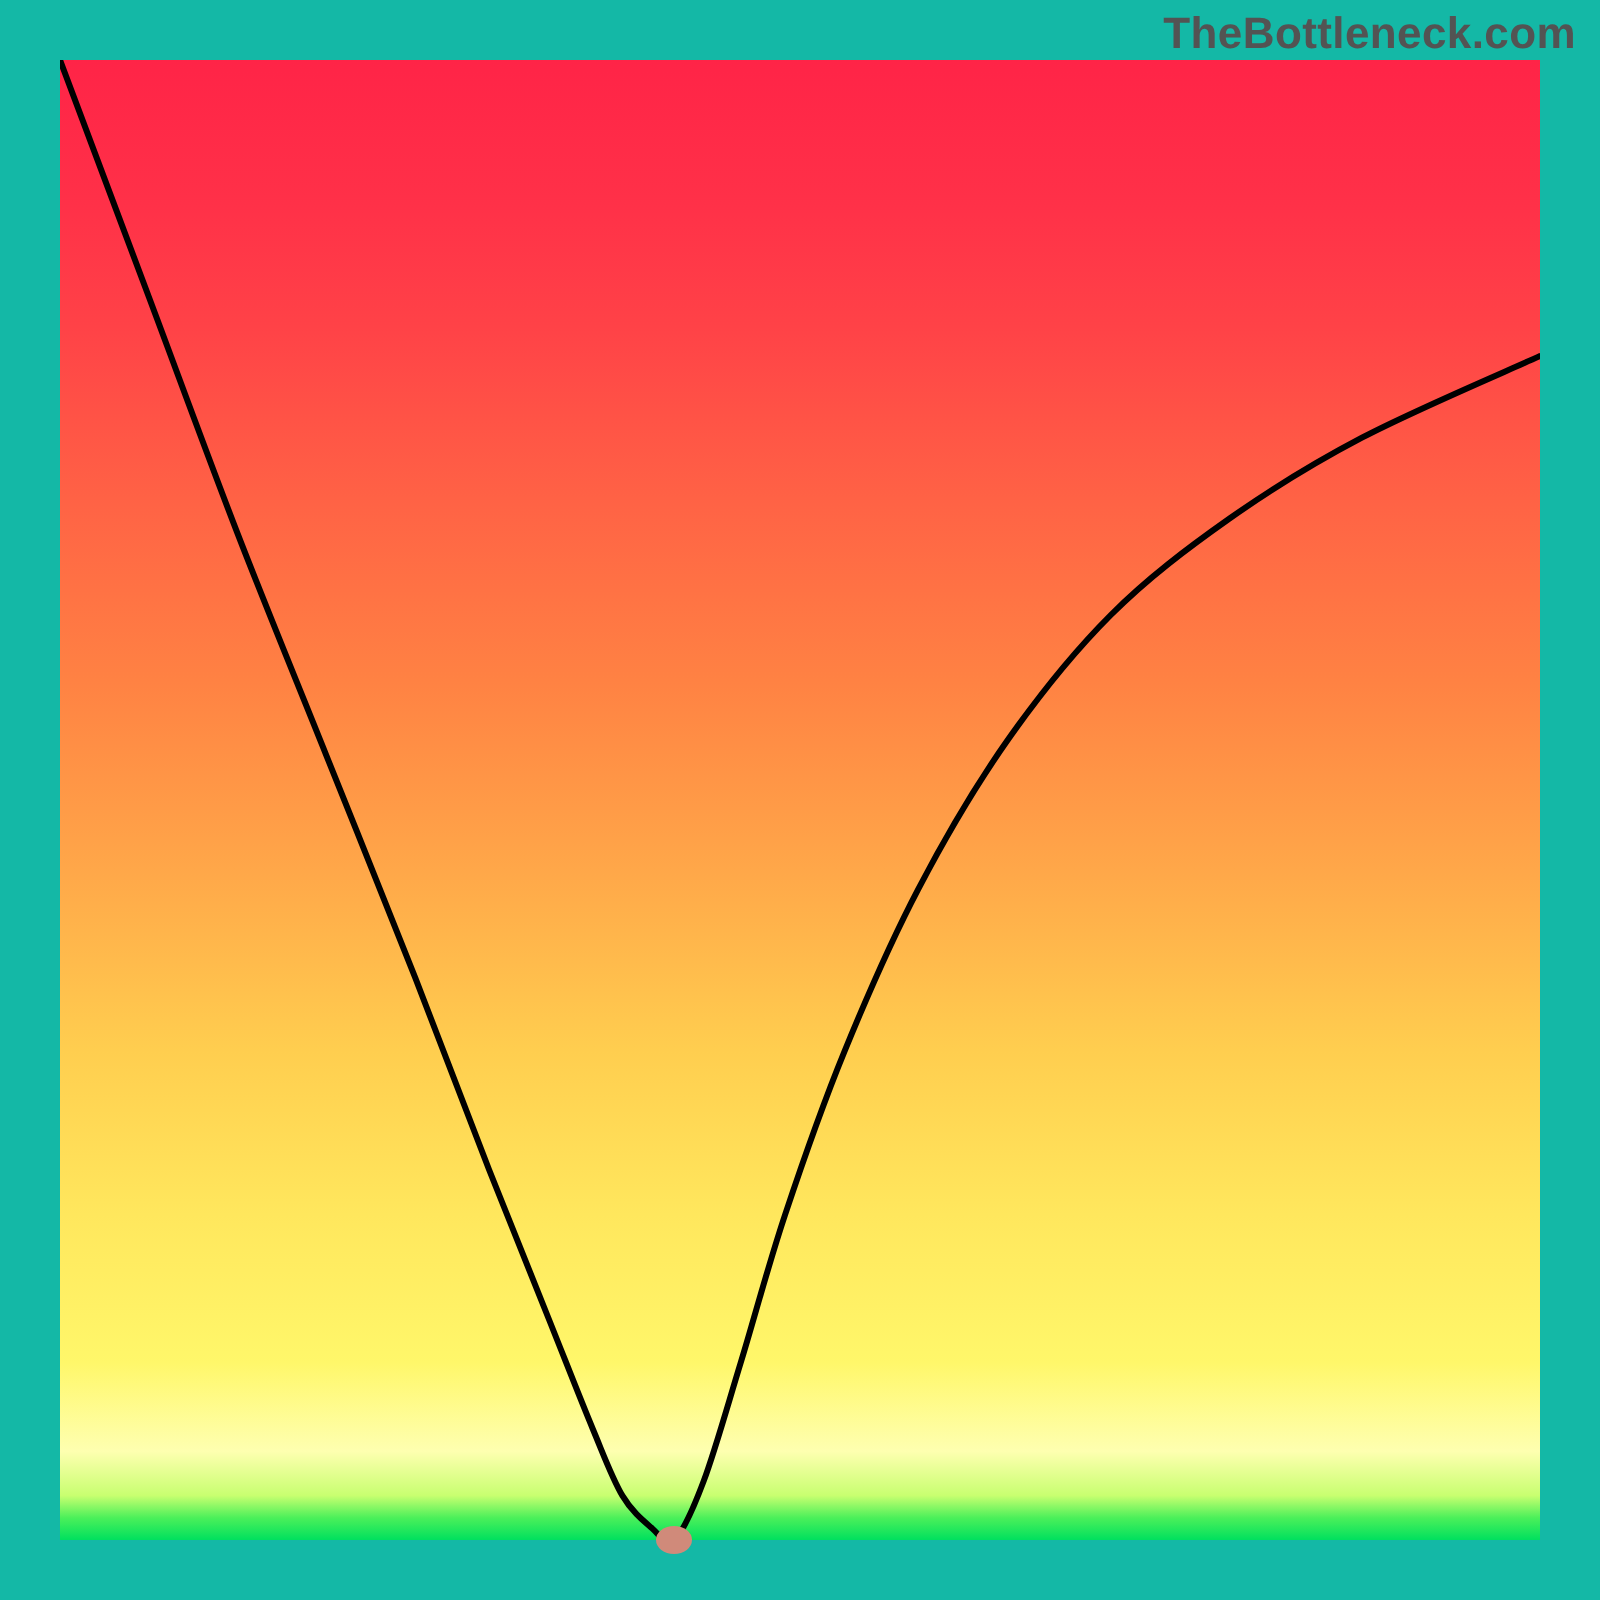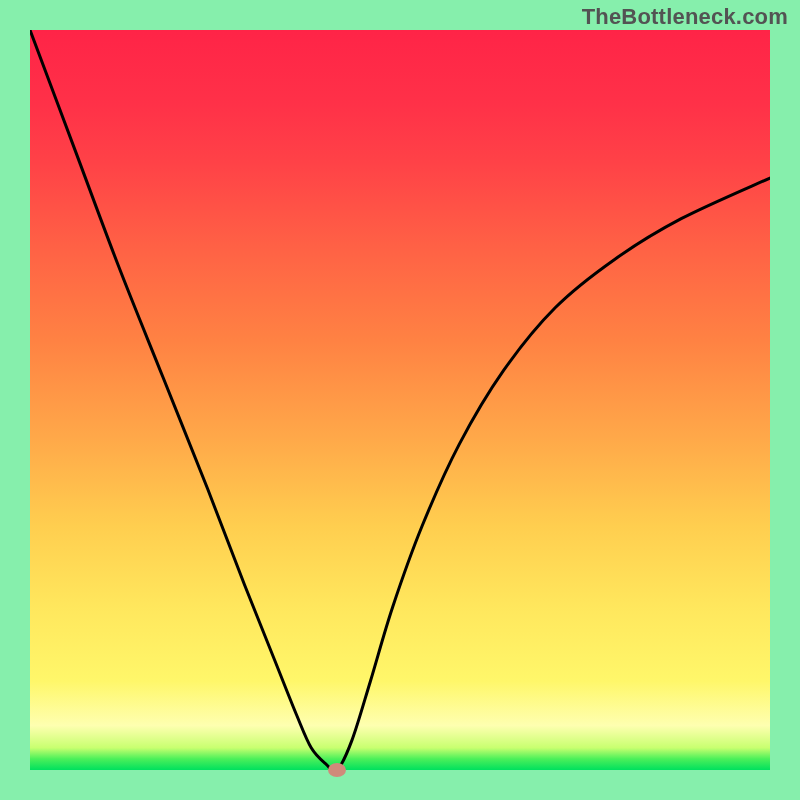--- a/index.html
+++ b/index.html
@@ -1,21 +1,21 @@
 <!DOCTYPE html>
 <html><head>
 <meta charset="utf-8">
 <style>
   * { margin: 0; padding: 0; box-sizing: border-box; }
   html, body { width: 800px; height: 800px; overflow: hidden; background: #000; }
   .chart-container {
     position: relative;
     width: 800px;
     height: 800px;
-    background: #86efac;
+    background: #14b8a6;
   }
   .plot-area {
     position: absolute;
     left: 30px;
     top: 30px;
     width: 740px;
     height: 740px;
     background: linear-gradient(to top,
       #00e05e 0%,
       #4bf05a 1.5%,

